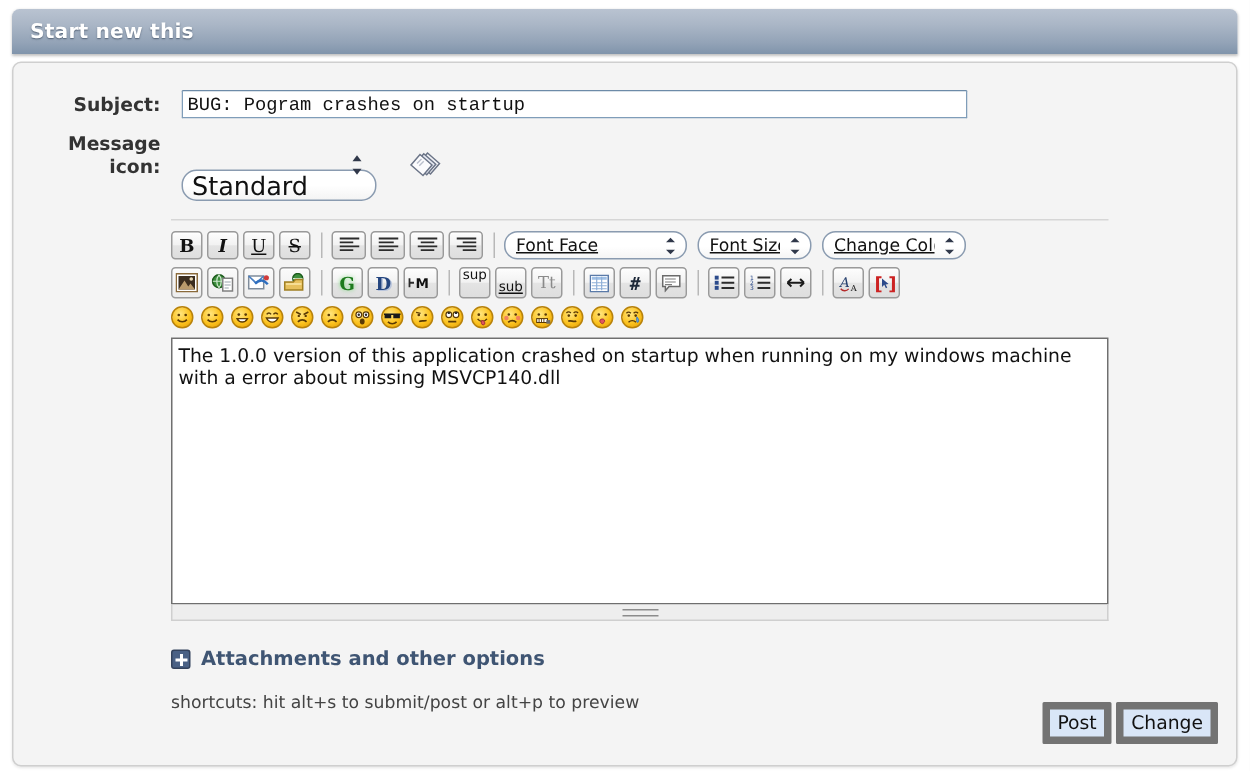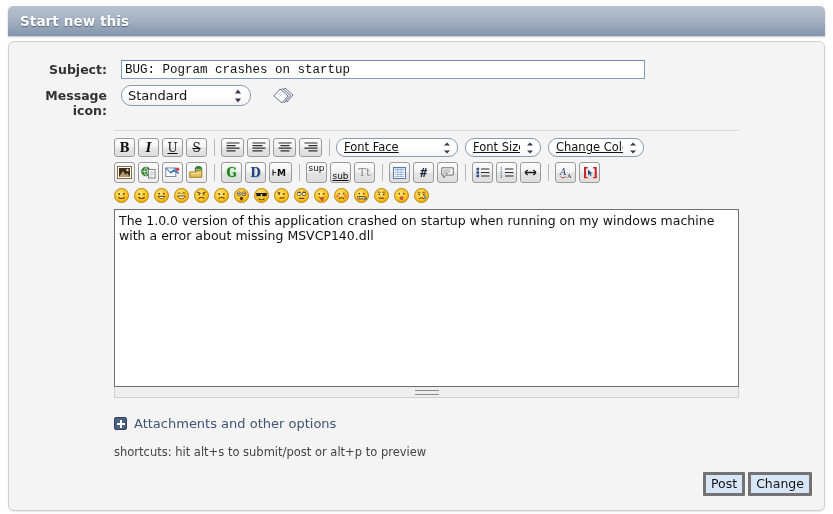--- a/index.html
+++ b/index.html
@@ -102,27 +102,28 @@
     display: inline-block;
     vertical-align: middle;
   }
   select.styled-select {
     -webkit-appearance: none;
     appearance: none;
     box-sizing: border-box;
     height: 21px;
     padding: 1px 26px 2px 6px;
     font-family: "DejaVu Sans", "Liberation Sans", sans-serif;
-    font-size: 13px;
+    font-size: 17px;
     color: #111111;
     background: linear-gradient(to bottom, #ffffff 0%, #ffffff 50%, #f4f4f4 100%);
     border: 1px solid #8a9bb0;
     border-radius: 10px;
     outline: none;
     cursor: pointer;
+    margin-top: 28px;
   }
   select.icon-select { width: 130px; }
   .select-arrows {
     position: absolute;
     right: 9px;
     top: 50%;
     transform: translateY(-50%);
     width: 7px;
     height: 13px;
     pointer-events: none;
@@ -299,21 +300,21 @@
     flex: 0 0 auto;
   }
   .plus-icon::before, .plus-icon::after {
     content: "";
     position: absolute;
     background: #ffffff;
   }
   .plus-icon::before { left: 4.5px; top: 1.5px; width: 2px; height: 8px; }
   .plus-icon::after  { top: 4.5px; left: 1.5px; height: 2px; width: 8px; }
   .attach-label {
-    font-weight: normal;
+    font-weight: bold;
     font-size: 13px;
     color: #3f5573;
     text-align: center;
   }
 
   .shortcuts {
     margin: 14px 0 0 105px;
     font-size: 11.5px;
     color: #444444;
   }
@@ -325,21 +326,21 @@
     bottom: 14px;
     display: flex;
     gap: 3px;
   }
   .submit-btn {
     box-sizing: border-box;
     font-family: "DejaVu Sans", "Liberation Sans", sans-serif;
     font-size: 12.5px;
     color: #111111;
     background: #d9e6f7;
-    border: 3px solid #737373;
+    border: 5px solid #737373;
     border-radius: 1px;
     padding: 1px 5px 2px 5px;
     cursor: pointer;
     line-height: 15px;
   }
 </style>
 </head>
 <body>
 
 <div id="page">

